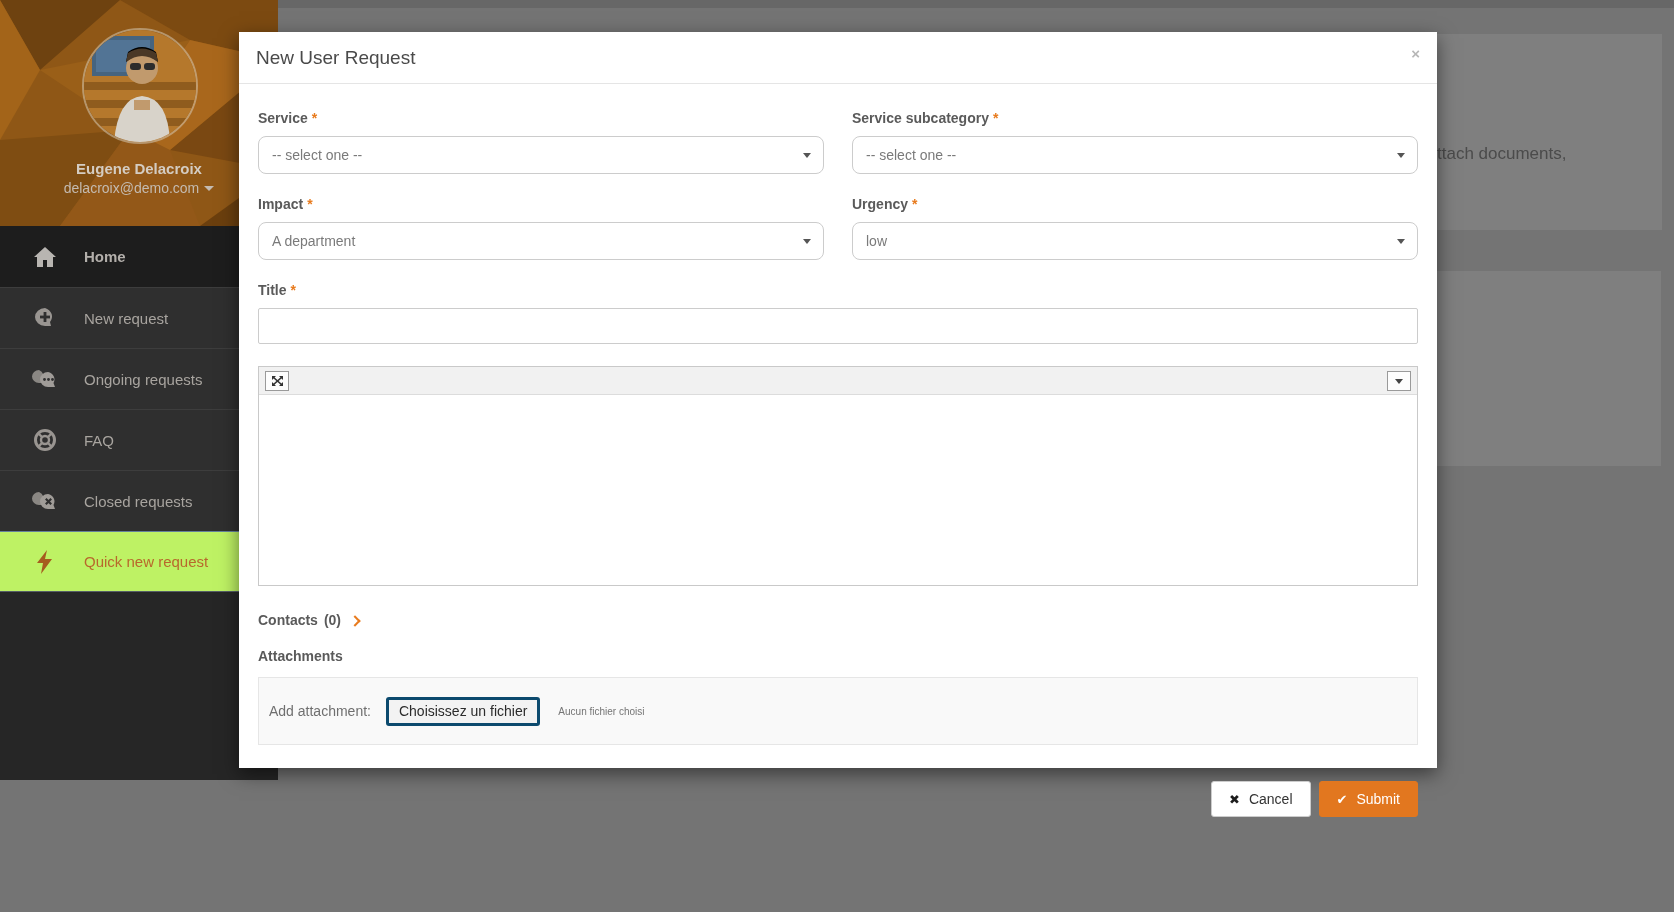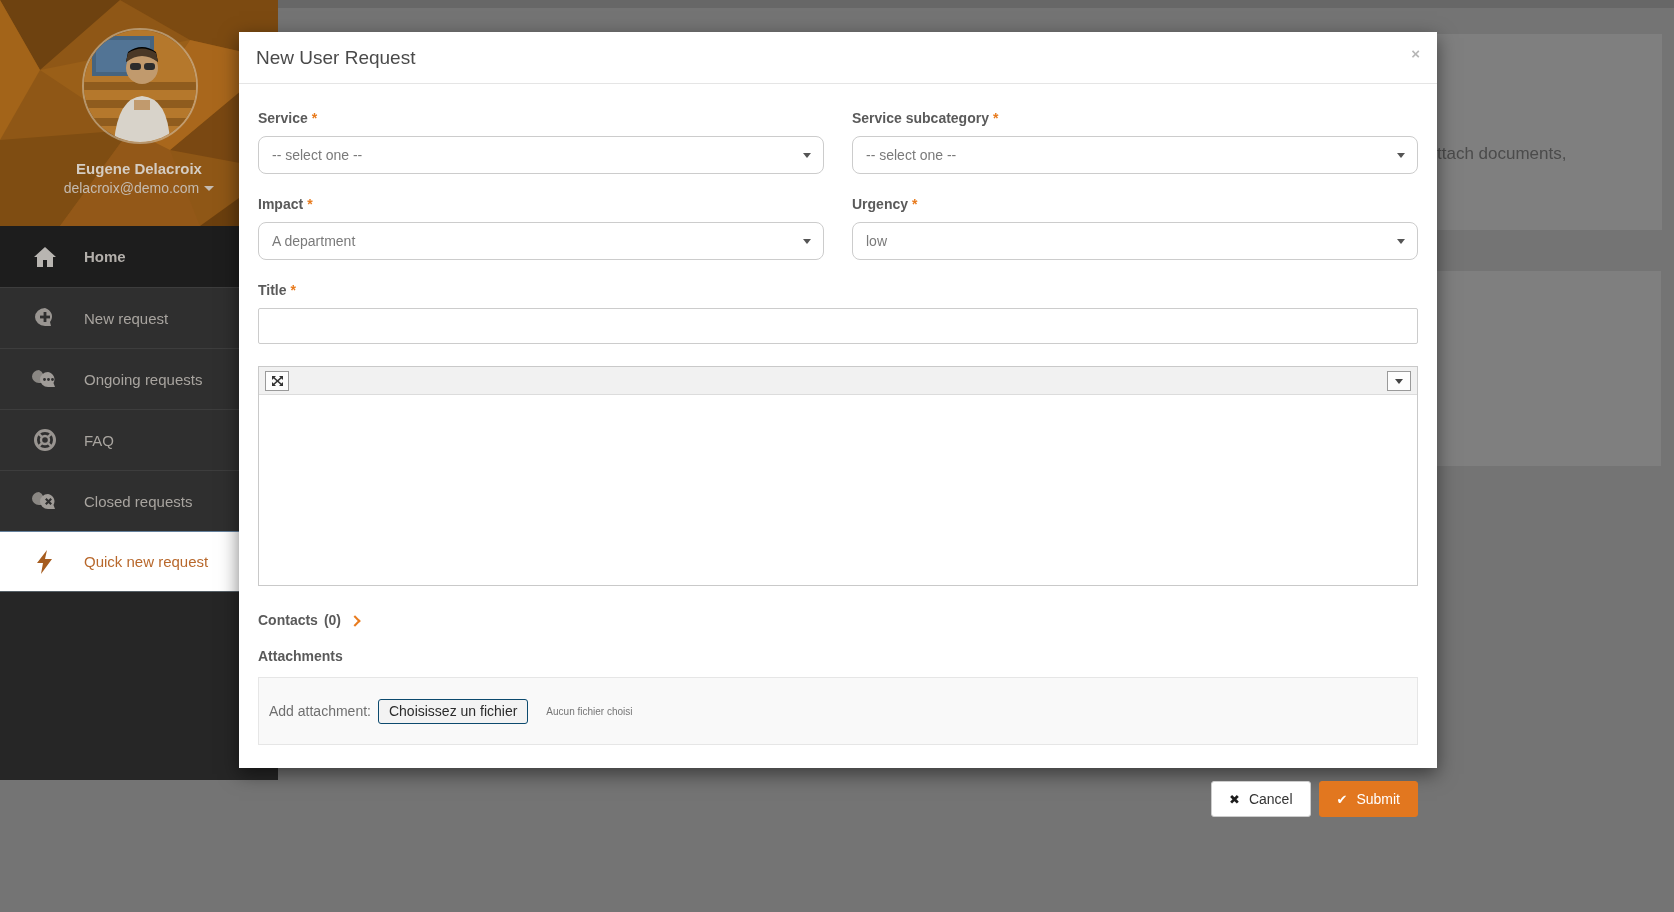--- a/index.html
+++ b/index.html
@@ -27,21 +27,21 @@
   .caret-down { display:inline-block; width:0; height:0; margin-left:5px; vertical-align:2px;
                 border-left:5px solid transparent; border-right:5px solid transparent;
                 border-top:5px solid #c4bbb1; }
 
   .menu { position:absolute; left:0; top:226px; width:278px; }
   .menu-item { position:relative; height:61px; display:flex; align-items:center;
                background:#2f2f2f; cursor:pointer; }
   .menu-item + .menu-item { border-top:1px solid #3d3d3d; }
   .menu-item.dark { background:#1d1d1d; }
   .menu-item.dark .mi-label { color:#b3afab; font-weight:bold; }
-  .menu-item.selected { background:#ffffff; border-top:1px solid #64809c; border-bottom:1px solid #555f66; }
+  .menu-item.selected { background:#bef264; border-top:1px solid #64809c; border-bottom:1px solid #555f66; }
   .menu-item.selected .mi-label { color:#b8682c; }
   .mi-icon { width:30px; margin-left:30px; display:flex; justify-content:center; }
   .mi-label { margin-left:24px; font-size:15px; color:#a8a49f; }
 
   
   .modal { position:absolute; left:239px; top:32px; width:1198px; height:736px; background:#ffffff;
            box-shadow:0 6px 18px rgba(0,0,0,0.5); z-index:10; }
   .modal-header { position:relative; height:52px; border-bottom:1px solid #e5e5e5; }
   .modal-title { position:absolute; left:17px; top:15px; font-size:19px; color:#4a4a4a; }
   .modal-close { position:absolute; right:17px; top:13px; font-size:15px; color:#b7b7b7;
@@ -77,22 +77,22 @@
   .contacts-row { margin-top:26px; display:flex; align-items:center; cursor:pointer; }
   .contacts-label, .contacts-count { font-size:14px; font-weight:bold; color:#5a5a5a; }
   .contacts-count { margin-left:6px; }
   .chev-right { width:8px; height:8px; border-top:2px solid #e87b1e; border-right:2px solid #e87b1e;
                 transform:rotate(45deg); margin-left:10px; margin-top:1px; }
 
   .attach-heading { margin-top:20px; font-size:14px; font-weight:bold; color:#5a5a5a; }
   .attach-panel { margin-top:13px; height:68px; background:#f9f9f9; border:1px solid #e6e6e6;
                   display:flex; align-items:center; padding-left:10px; }
   .attach-label { font-size:14px; color:#6f6f6f; }
-  .file-btn { margin-left:7px; padding:3px 10px 4px 10px; font-size:14px; color:#2b2b2b;
-              background:#f3f3f3; border:1px solid #0c4a6e; border-radius:3px; cursor:pointer; }
+  .file-btn { margin-left:15px; padding:3px 10px 4px 10px; font-size:14px; color:#2b2b2b;
+              background:#f3f3f3; border:3px solid #0c4a6e; border-radius:3px; cursor:pointer; }
   .file-status { margin-left:18px; font-size:10px; color:#757575; }
 
   .modal-footer { display:flex; justify-content:flex-end; margin-top:36px; padding-right:0; }
   .btn { height:36px; display:flex; align-items:center; border-radius:3px; cursor:pointer;
          font-size:14px; padding:0 17px; }
   .btn-cancel { background:#ffffff; border:1px solid #cccccc; color:#333; }
   .btn-cancel .btn-icon { color:#1c1c1c; font-size:13px; margin-right:9px; }
   .btn-submit { background:#e2771f; border:1px solid #e2771f; color:#ffffff; margin-left:8px; }
   .btn-submit .btn-icon { color:#ffffff; font-size:13px; margin-right:9px; }
 </style>

